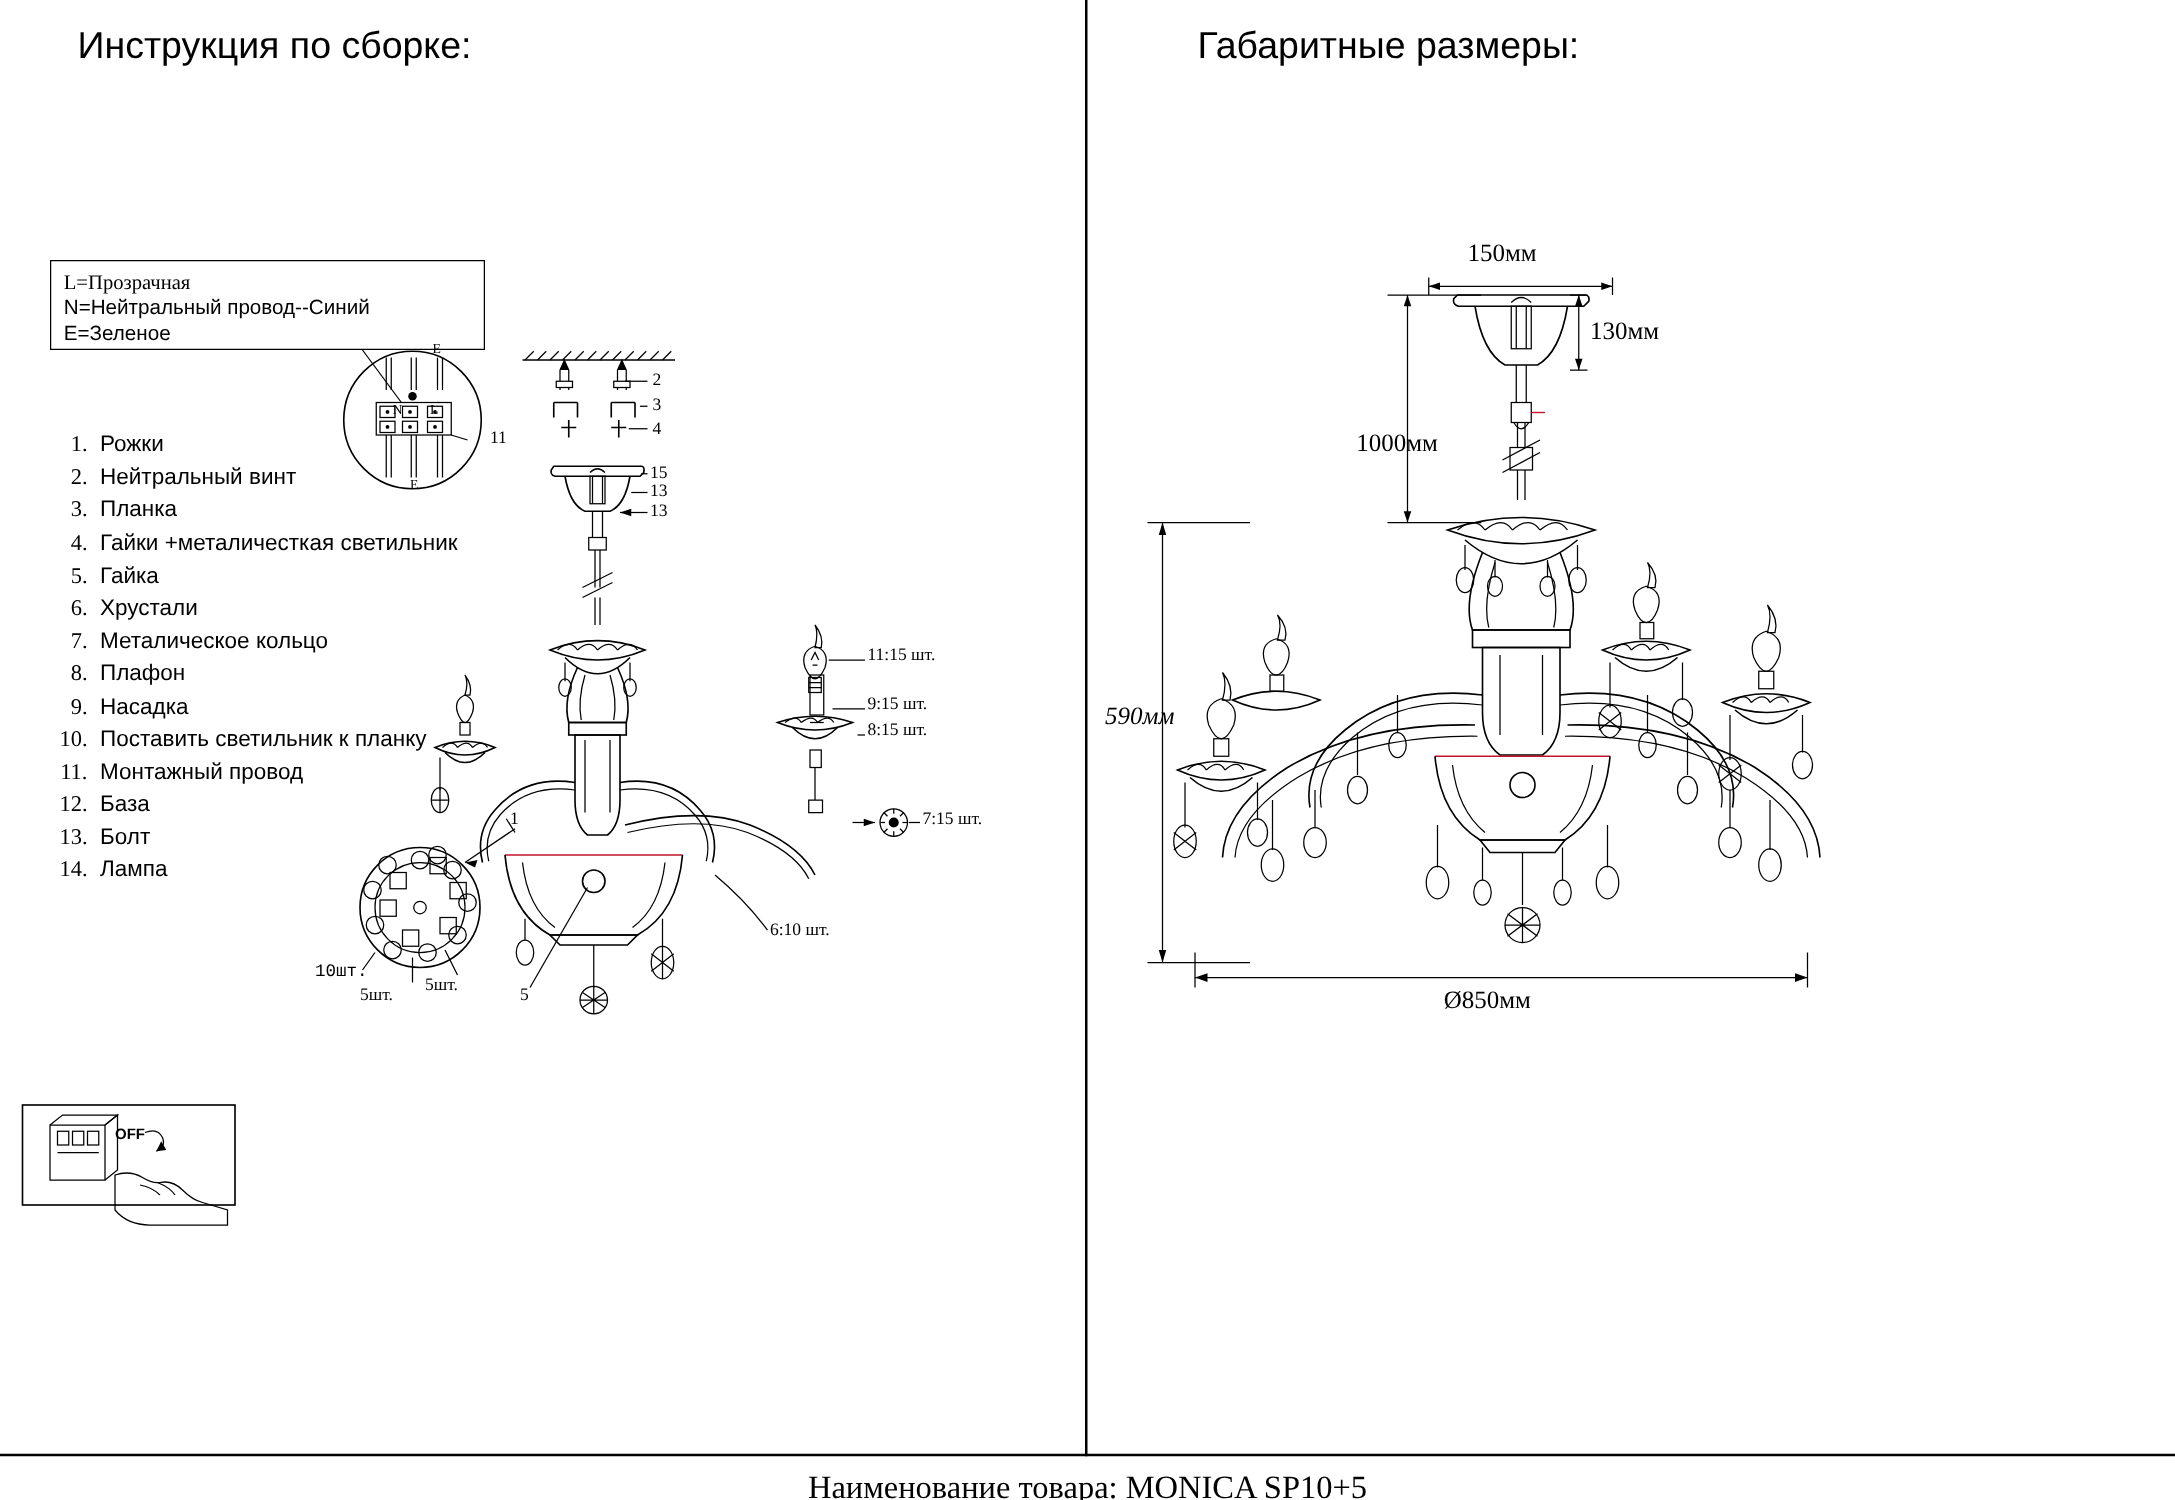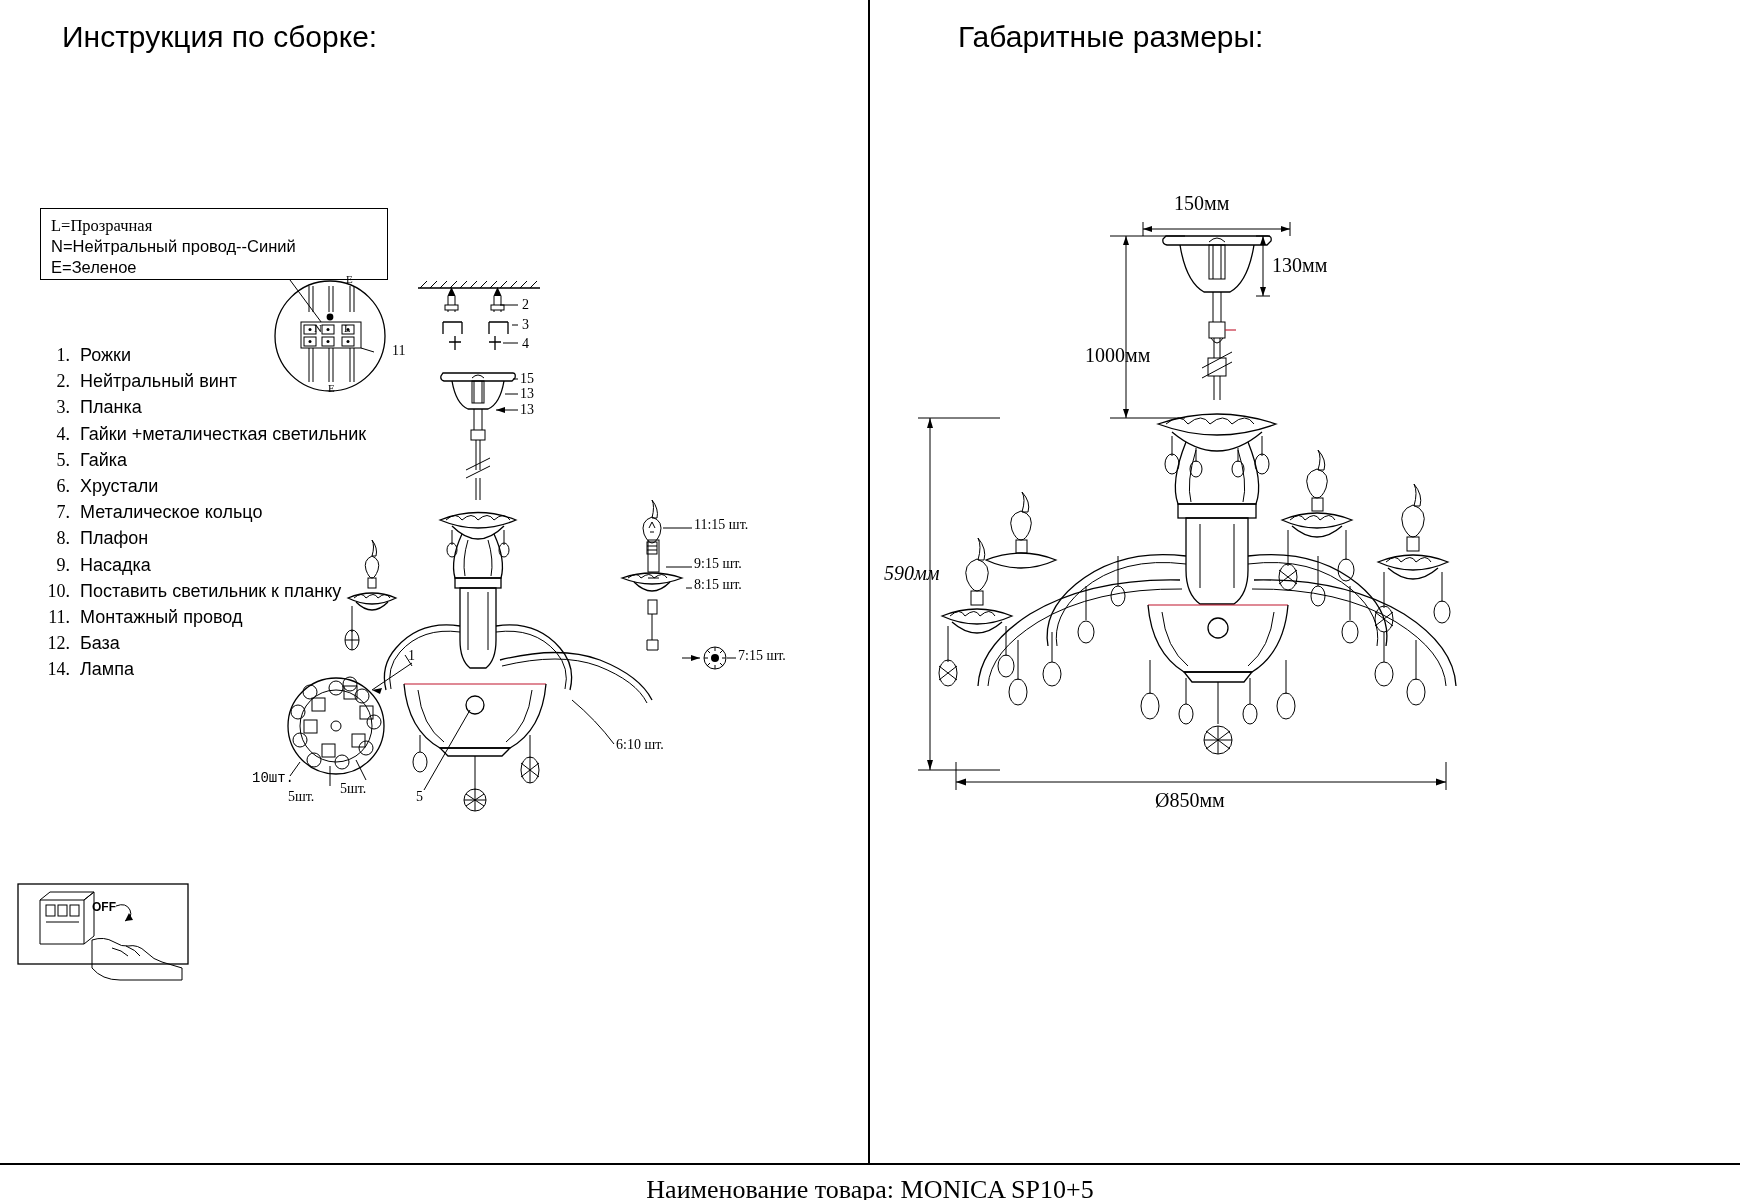--- a/index.html
+++ b/index.html
@@ -178,20 +178,24 @@
         <span class="part-num">10.</span>
         <span class="part-label">Поставить светильник к планку</span>
       </div>
     <div class="part-row">
         <span class="part-num">11.</span>
         <span class="part-label">Монтажный провод</span>
       </div>
     <div class="part-row">
         <span class="part-num">12.</span>
         <span class="part-label">База</span>
+      </div>
+    <div class="part-row">
+        <span class="part-num">13.</span>
+        <span class="part-label">Болт</span>
       </div>
     <div class="part-row">
         <span class="part-num">14.</span>
         <span class="part-label">Лампа</span>
       </div>
   </div>
 
   <svg class="layer" viewBox="0 0 1740 1200">
 
     <path class="ln-t" d="M290 280 L330 334"></path>

